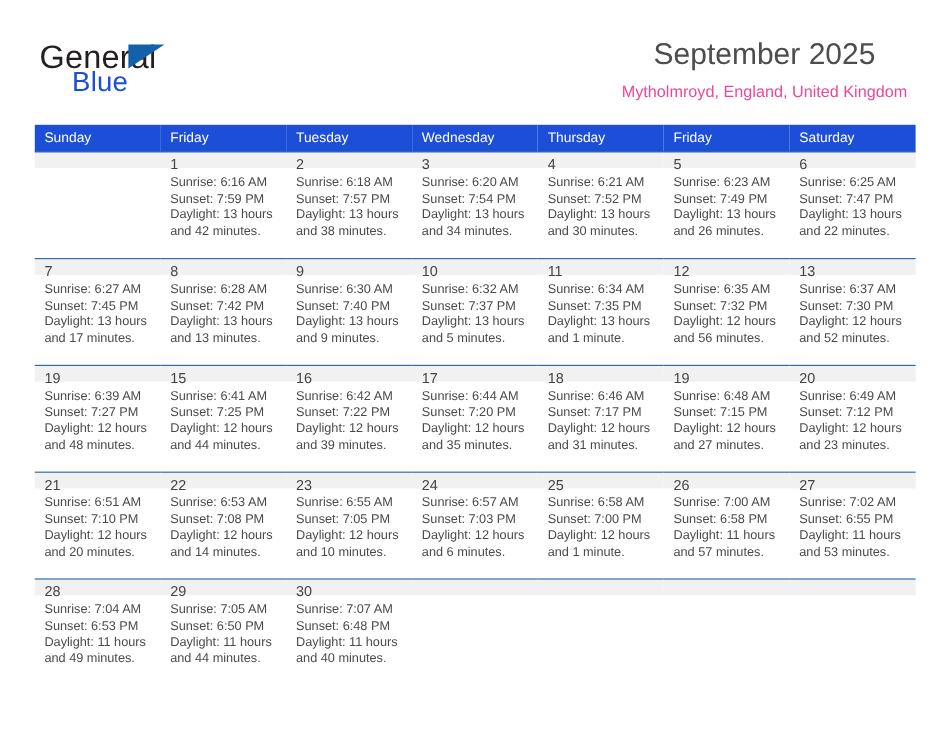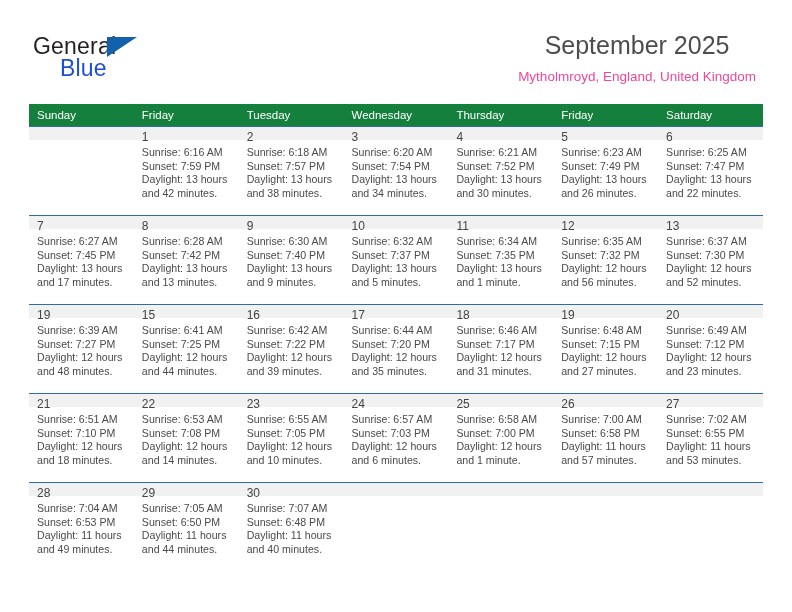--- a/index.html
+++ b/index.html
@@ -33,21 +33,21 @@
     position: absolute;
     left: 33px;
     top: 33px;
     width: 200px;
     height: 52px;
   }
   .logo-general {
     position: absolute;
     left: 0;
     top: 0;
-    font-size: 23px;
+    font-size: 27px;
     letter-spacing: 0.2px;
     color: #231f20;
     font-family: "Liberation Sans", sans-serif;
   }
   .logo-tri {
     position: absolute;
     left: 74px;
     top: 4px;
     width: 0;
     height: 0;
@@ -90,21 +90,21 @@
     left: 29px;
     top: 104px;
     width: 734px;
   }
   table.cal {
     width: 734px;
     border-collapse: collapse;
     table-layout: fixed;
   }
   table.cal th {
-    background: #15803d;
+    background: #1d4ed8;
     color: #ffffff;
     font-size: 11.5px;
     font-weight: normal;
     text-align: left;
     padding: 5px 0 5px 8px;
     height: 11px;
     box-sizing: border-box;
   }
   td.daycell {
     vertical-align: top;
@@ -362,21 +362,21 @@
               </div>
             </td>
           </tr>
           <tr class="week-row">
             <td class="daycell">
               <div class="daynum">21</div>
               <div class="details">
                 <div>Sunrise: 6:51 AM</div>
                 <div>Sunset: 7:10 PM</div>
                 <div>Daylight: 12 hours</div>
-                <div>and 18 minutes.</div>
+                <div>and 20 minutes.</div>
               </div>
             </td>
             <td class="daycell">
               <div class="daynum">22</div>
               <div class="details">
                 <div>Sunrise: 6:53 AM</div>
                 <div>Sunset: 7:08 PM</div>
                 <div>Daylight: 12 hours</div>
                 <div>and 14 minutes.</div>
               </div>

